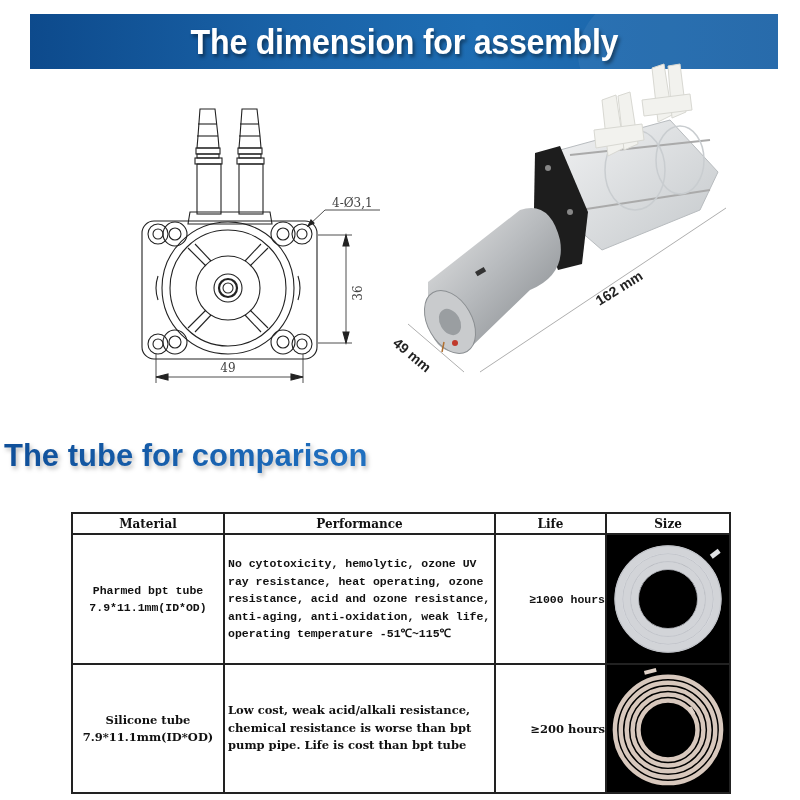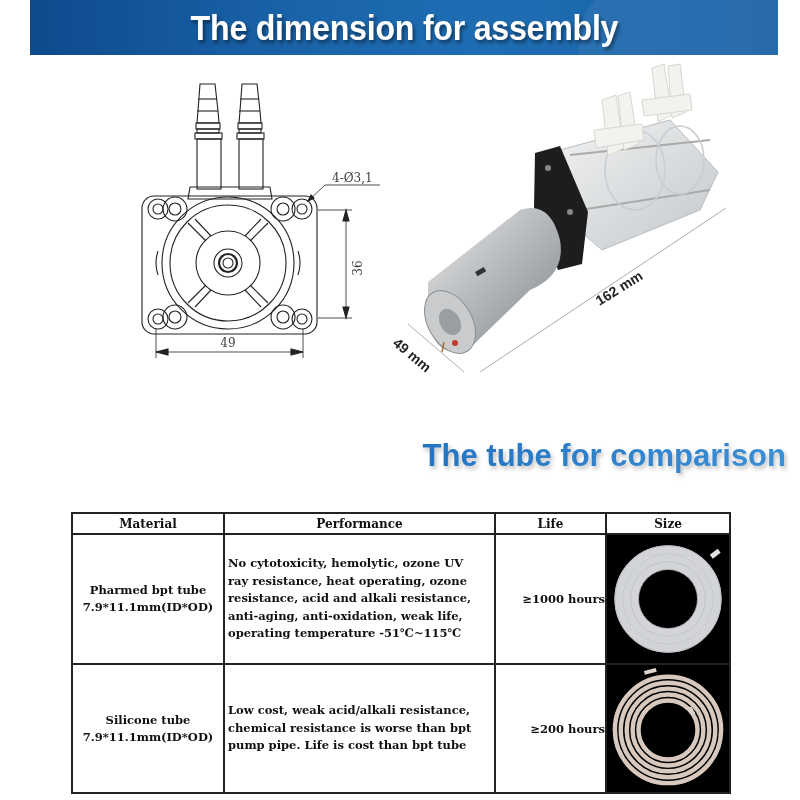--- a/index.html
+++ b/index.html
@@ -1,71 +1,71 @@
 <!DOCTYPE html>
 <html><head>
 <meta charset="utf-8">
 <style>
   * { box-sizing: border-box; margin: 0; padding: 0; }
   html, body { width: 800px; height: 800px; background: #ffffff; overflow: hidden; }
   body { position: relative; font-family: "Liberation Serif", serif; color: #111; }
 
   .banner {
-    position: absolute; left: 30px; top: 0; width: 748px; height: 55px;
+    position: absolute; left: 30px; top: 14px; width: 748px; height: 55px;
     background: linear-gradient(90deg, #0d4a8c 0%, #1a63a8 35%, #1e6db3 60%, #1b62a6 100%);
     display: flex; align-items: center; justify-content: center;
     overflow: hidden;
   }
   .banner::after {
     content: ""; position: absolute; right: -60px; top: -40px; width: 260px; height: 160px;
     border-radius: 50%; background: rgba(255,255,255,0.06);
   }
   .banner-title {
     font-family: "Liberation Sans", sans-serif; font-weight: 700; font-size: 35px;
     color: #ffffff; letter-spacing: -0.3px;
     text-shadow: 2px 3px 4px rgba(0,0,0,0.45);
     position: relative; z-index: 1;
     transform: scaleX(0.92);
   }
 
   
-  .drawing { position: absolute; left: 120px; top: 71px; width: 260px; height: 300px; }
+  .drawing { position: absolute; left: 120px; top: 96px; width: 260px; height: 300px; }
   .drawing svg { width: 100%; height: 100%; }
   .dim-text { font-family: "DejaVu Serif", serif; font-size: 12px; fill: #444; }
 
   
   .product { position: absolute; left: 380px; top: 60px; width: 360px; height: 340px; }
   .product svg { width: 100%; height: 100%; }
   .measure-label {
     position: absolute; font-family: "Liberation Sans", sans-serif; font-weight: 700;
     font-size: 14px; color: #222;
   }
 
   .subtitle {
-    position: absolute; left: 14px; top: 438px; width: 772px; text-align: right;
+    position: absolute; left: 4px; top: 438px; width: 772px; text-align: left;
     font-family: "Liberation Sans", sans-serif; font-weight: 700; font-size: 31px;
     background: linear-gradient(90deg, #0f4f99 0%, #1f6fbf 45%, #3b8fd6 100%);
     -webkit-background-clip: text; background-clip: text; color: transparent;
     filter: drop-shadow(2px 3px 2px rgba(0,0,0,0.25));
   }
 
   
   .cmp-table {
     position: absolute; left: 71px; top: 512px; width: 658px; height: 280px;
     border-collapse: collapse; table-layout: fixed;
     font-family: "DejaVu Serif", serif; font-weight: 700;
   }
   .cmp-table th, .cmp-table td { border: 2px solid #222; }
   .cmp-table th { height: 21px; font-size: 12px; text-align: center; font-weight: 700; }
   .cmp-table td { font-size: 11.5px; vertical-align: middle; }
   .col-mat { width: 152px; }
   .col-perf { width: 271px; }
   .col-life { width: 111px; }
   .col-size { width: 124px; }
-  .row1 td { height: 130px; }
+  .row1 td { height: 130px; font-family: Liberation Mono, monospace; }
   .row2 td { height: 129px; }
   .cell-mat { text-align: center; line-height: 17px; margin-left: 38px; }
   .cell-perf { padding-left: 3px; line-height: 17.5px; font-size: 11.2px; }
   .cell-life { text-align: right; font-size: 12px; }
   .cell-size { background: #000; padding: 0; position: relative; }
   .cell-size svg { display: block; width: 100%; height: 100%; }
 </style>
 </head>
 <body>
 
@@ -228,21 +228,21 @@
   </thead>
   <tbody>
     <tr class="row1">
       <td class="cell-mat">
         <div>Pharmed bpt tube</div>
         <div>7.9*11.1mm(ID*OD)</div>
       </td>
       <td class="cell-perf">
         <div>No cytotoxicity, hemolytic, ozone UV</div>
         <div>ray resistance, heat operating, ozone</div>
-        <div>resistance, acid and alkali resistance,</div>
+        <div>resistance, acid and ozone resistance,</div>
         <div>anti-aging, anti-oxidation, weak life,</div>
         <div>operating temperature -51℃~115℃</div>
       </td>
       <td class="cell-life">≥1000 hours</td>
       <td class="cell-size">
         <svg viewBox="0 0 124 130" preserveAspectRatio="none">
           <rect width="124" height="130" fill="#000"></rect>
           <g fill="none" stroke="#e4e6ea" stroke-opacity="0.92">
             <circle cx="62" cy="65" r="50" stroke-width="9"></circle>
             <circle cx="62" cy="65" r="42" stroke-width="9"></circle>

